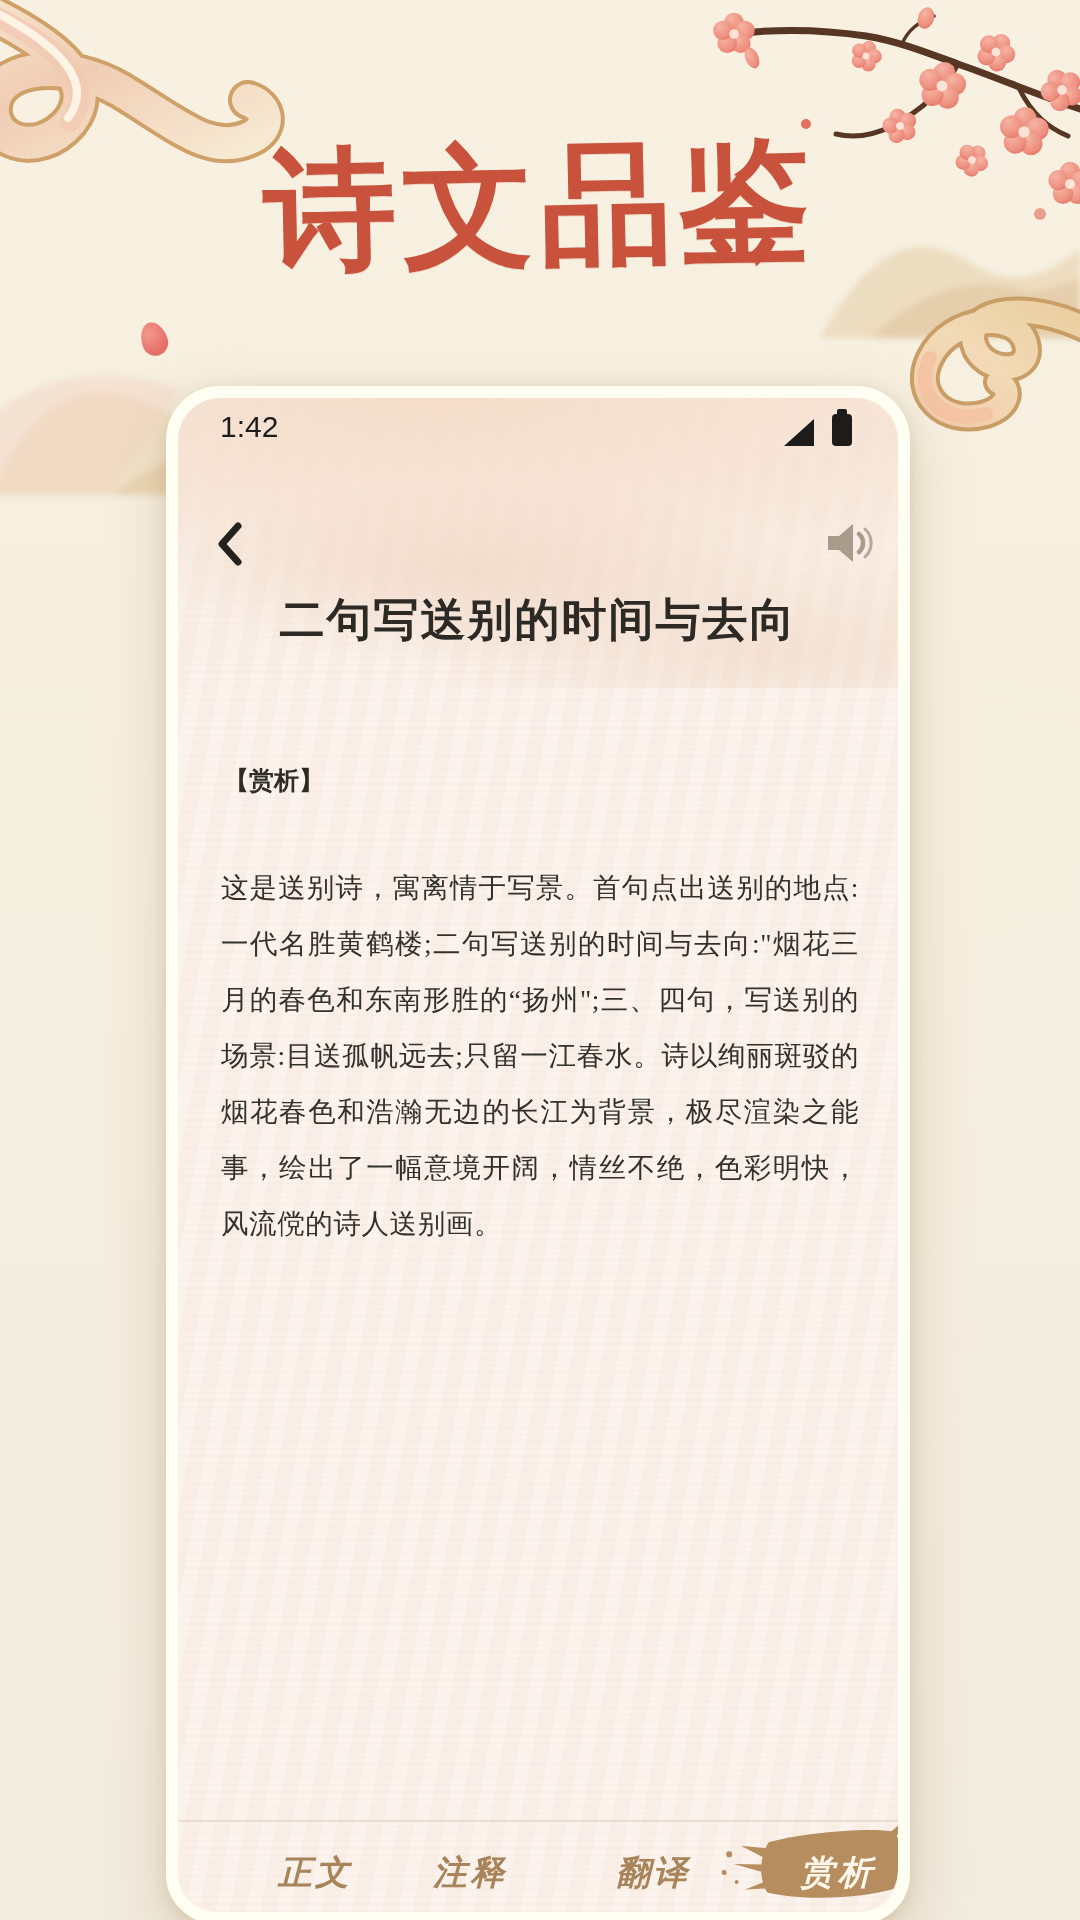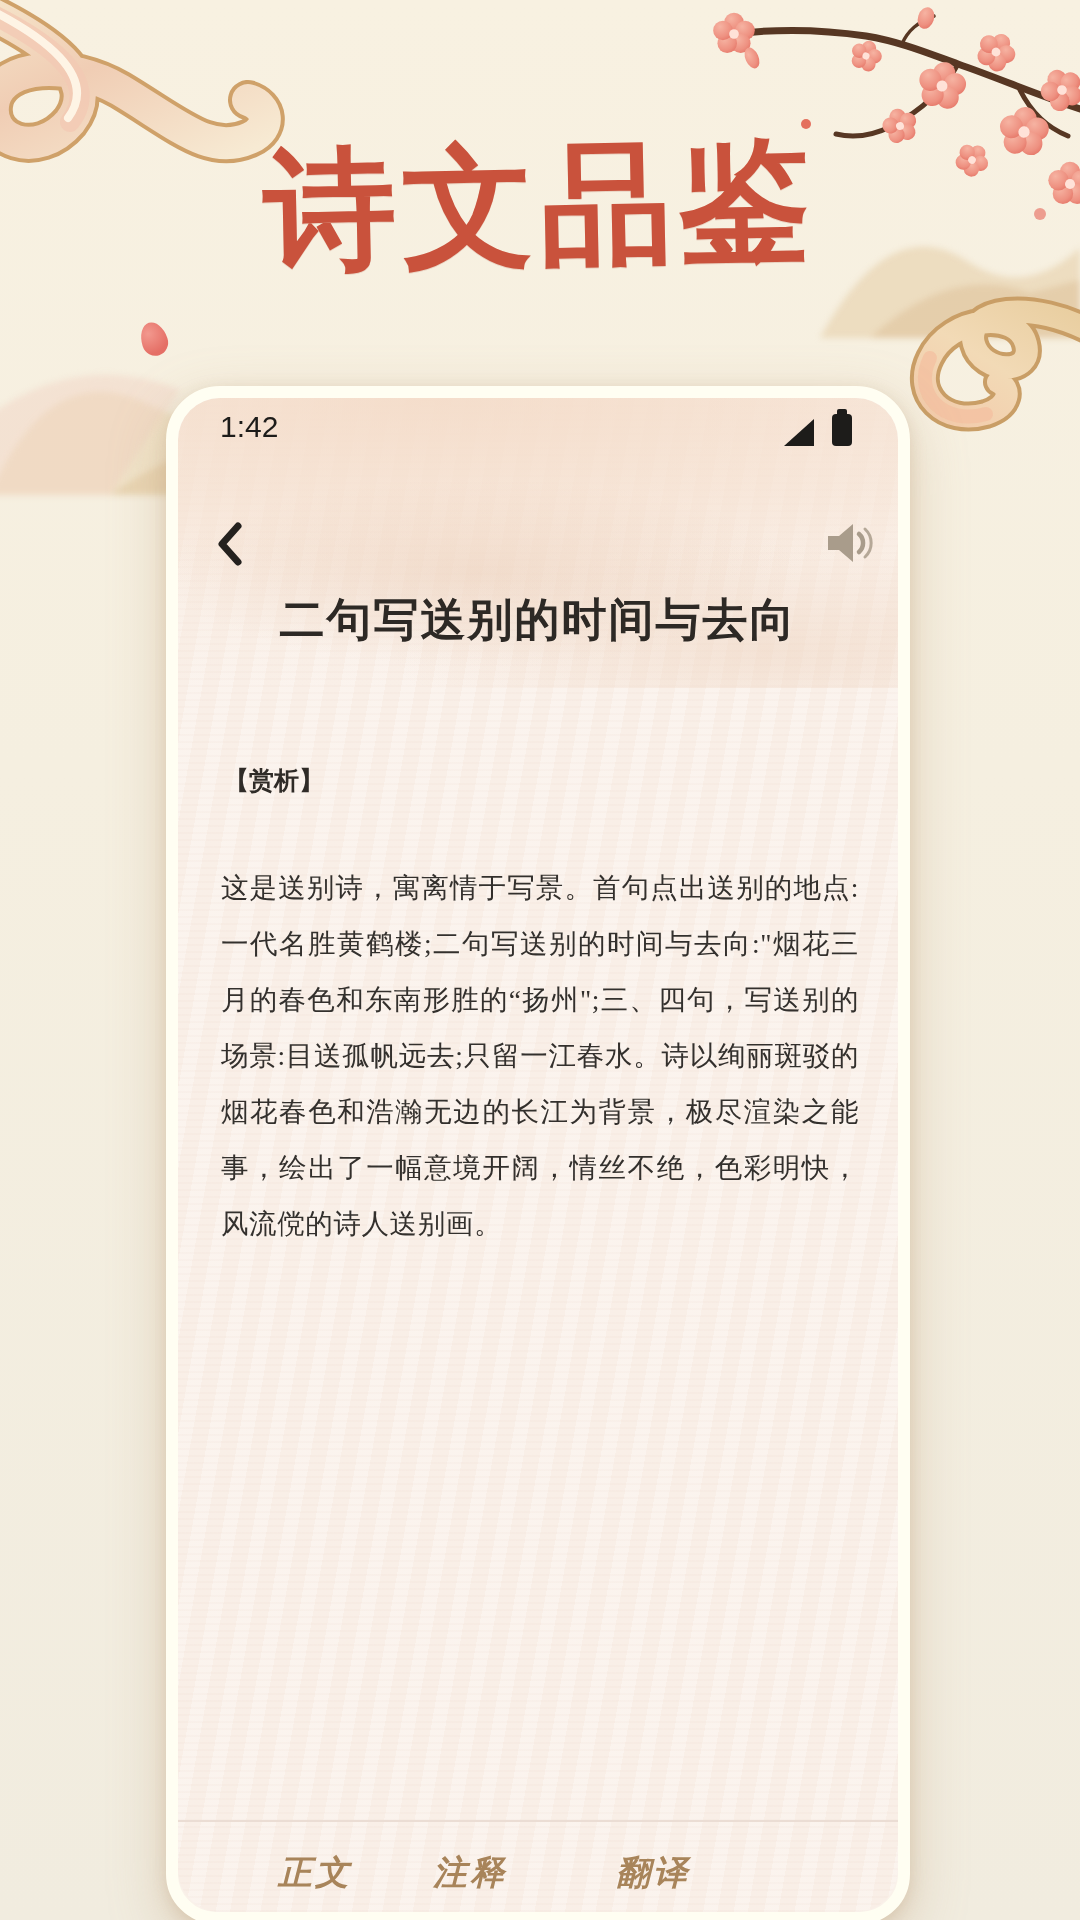--- a/index.html
+++ b/index.html
@@ -191,16 +191,31 @@
     <nav class="tabbar">
       <div class="tab tab-orig">
         <span>正文</span>
       </div>
       <div class="tab tab-note">
         <span>注释</span>
       </div>
       <div class="tab tab-trans">
         <span>翻译</span>
       </div>
+      <div class="tab tab-appr">
+        <svg class="brush" width="196" height="82" viewBox="0 0 196 82">
+          <g fill="#b68d5f" transform="rotate(-3 98 41)">
+            <path d="M56,14 C90,6 158,4 182,10 C192,26 192,54 184,66 C146,76 86,74 52,64 C44,50 46,28 56,14 Z"></path>
+            <path d="M176,12 L194,-2 L182,18 Z"></path>
+            <path d="M54,20 L28,16 L52,30 Z"></path>
+            <path d="M52,36 L20,34 L50,44 Z"></path>
+            <path d="M54,52 L30,60 L56,60 Z"></path>
+            <circle cx="16" cy="24" r="3"></circle>
+            <circle cx="10" cy="42" r="2.5"></circle>
+            <circle cx="22" cy="52" r="2"></circle>
+          </g>
+        </svg>
+        <span class="lbl">赏析</span>
+      </div>
     </nav>
 
   </div>
 </div>
 
 </body></html>

